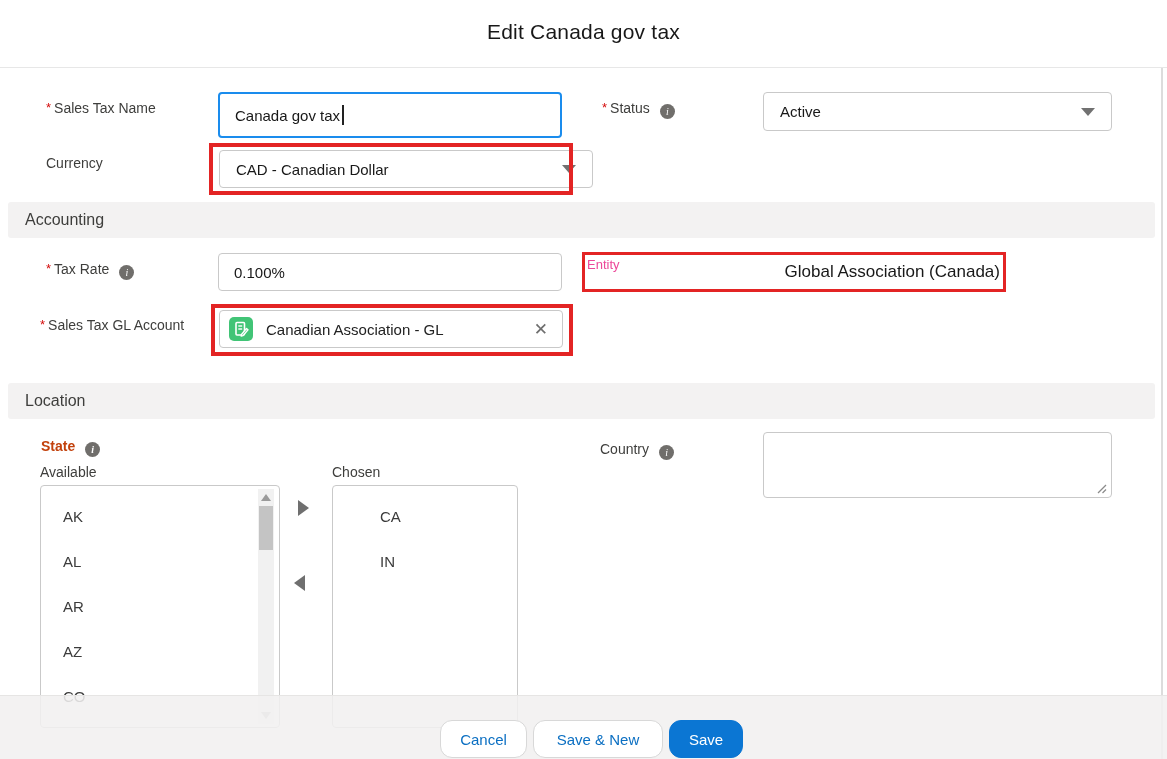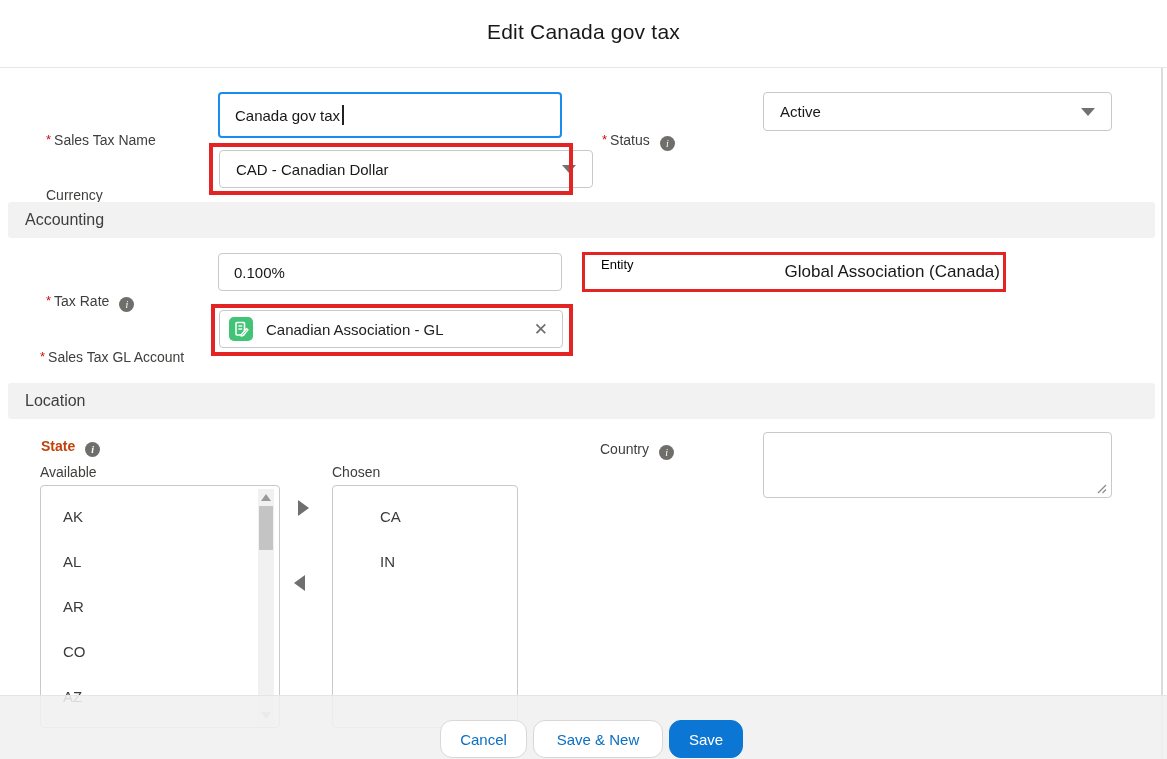--- a/index.html
+++ b/index.html
@@ -4,21 +4,21 @@
 <style>
   * { margin:0; padding:0; box-sizing:border-box; }
   html,body { background:#fff; font-family:"Liberation Sans", sans-serif; }
   .stage { position:relative; width:1167px; height:759px; background:#fff; overflow:hidden; }
 
   .dialog-title { position:absolute; left:0; right:0; top:20px; text-align:center;
     font-size:21px; color:#181818; letter-spacing:0.2px; }
   .header-divider { position:absolute; left:0; right:0; top:67px; height:1px; background:#e7e7e7; }
   .right-border { position:absolute; left:1161px; top:68px; bottom:0; width:2px; background:#dcdcdc; }
 
-  .field-label { position:absolute; font-size:14px; color:#3e3e3c;margin-top:32px; }
+  .field-label { position:absolute; font-size:14px; color:#3e3e3c; }
   .req { color:#d40b0b; font-size:13px; margin-right:3px; position:relative; top:-1px; }
   .info-icon { display:inline-block; width:15px; height:15px; border-radius:50%;
     background:#706e6b; color:#fff; text-align:center; line-height:15px;
     font-size:10px; font-style:italic; font-family:"Liberation Serif", serif;
     vertical-align:-2px; margin-left:10px; }
   .info-icon::before { content:"i"; }
 
   .textbox { position:absolute; background:#fff; border:1px solid #c9c9c9; border-radius:4px;
     font-size:15px; color:#181818; display:flex; align-items:center; padding:0 15px; }
   .textbox.focused { border:2px solid #1a8ced; }
@@ -31,21 +31,21 @@
     border-top:8px solid #717171; }
 
   .annotation { position:absolute; border:4px solid #e32424; pointer-events:none; z-index:4; }
   .annotation.thin { border-width:3px; }
 
   .section-band { position:absolute; left:8px; width:1147px; height:36px; background:#f3f2f2;
     border-radius:3px; font-size:16px; color:#3e3e3c; line-height:36px; padding-left:17px; }
 
   .entity-box { position:absolute; left:585px; top:255px; width:418px; height:34px;
     background:#fff; display:flex; align-items:center; justify-content:space-between; }
-  .entity-label { font-size:13px; color:#000000; padding-left:16px; align-self:flex-start; padding-top:2px; }
+  .entity-label { font-size:13px; color:#ec4899; padding-left:2px; align-self:flex-start; padding-top:2px; }
   .entity-value { font-size:17px; color:#181818; padding-right:3px; }
 
   .pill { position:absolute; left:219px; top:310px; width:344px; height:38px; background:#fff;
     border:1px solid #c9c9c9; border-radius:4px; display:flex; align-items:center; }
   .gl-icon { width:24px; height:24px; border-radius:5px; background:#41c476; margin-left:9px; flex:none; }
   .pill-text { font-size:15px; color:#222; margin-left:13px; flex:1; }
   .close-x { font-size:17px; color:#6e6e6e; margin-right:14px; cursor:pointer; line-height:1; }
   .close-x::before { content:"\2715"; }
 
   .group-label { position:absolute; font-size:14px; font-weight:bold; color:#c2410c; }
@@ -144,22 +144,22 @@
   <div class="group-label" style="left:41px; top:438px;"><span>State</span><span class="info-icon"></span></div>
 
   <div class="sub-label" style="left:40px; top:464px;">Available</div>
   <div class="sub-label" style="left:332px; top:464px;">Chosen</div>
 
   <div class="listbox" style="left:40px; width:240px;">
     <ul>
       <li>AK</li>
       <li>AL</li>
       <li>AR</li>
+      <li>AZ</li>
       <li>CO</li>
-      <li>AZ</li>
     </ul>
     <div class="scrollbar">
       <div class="scroll-up"></div>
       <div class="scroll-thumb"></div>
       <div class="scroll-down"></div>
     </div>
   </div>
 
   <div class="move-btn move-right"></div>
   <div class="move-btn move-left"></div>

